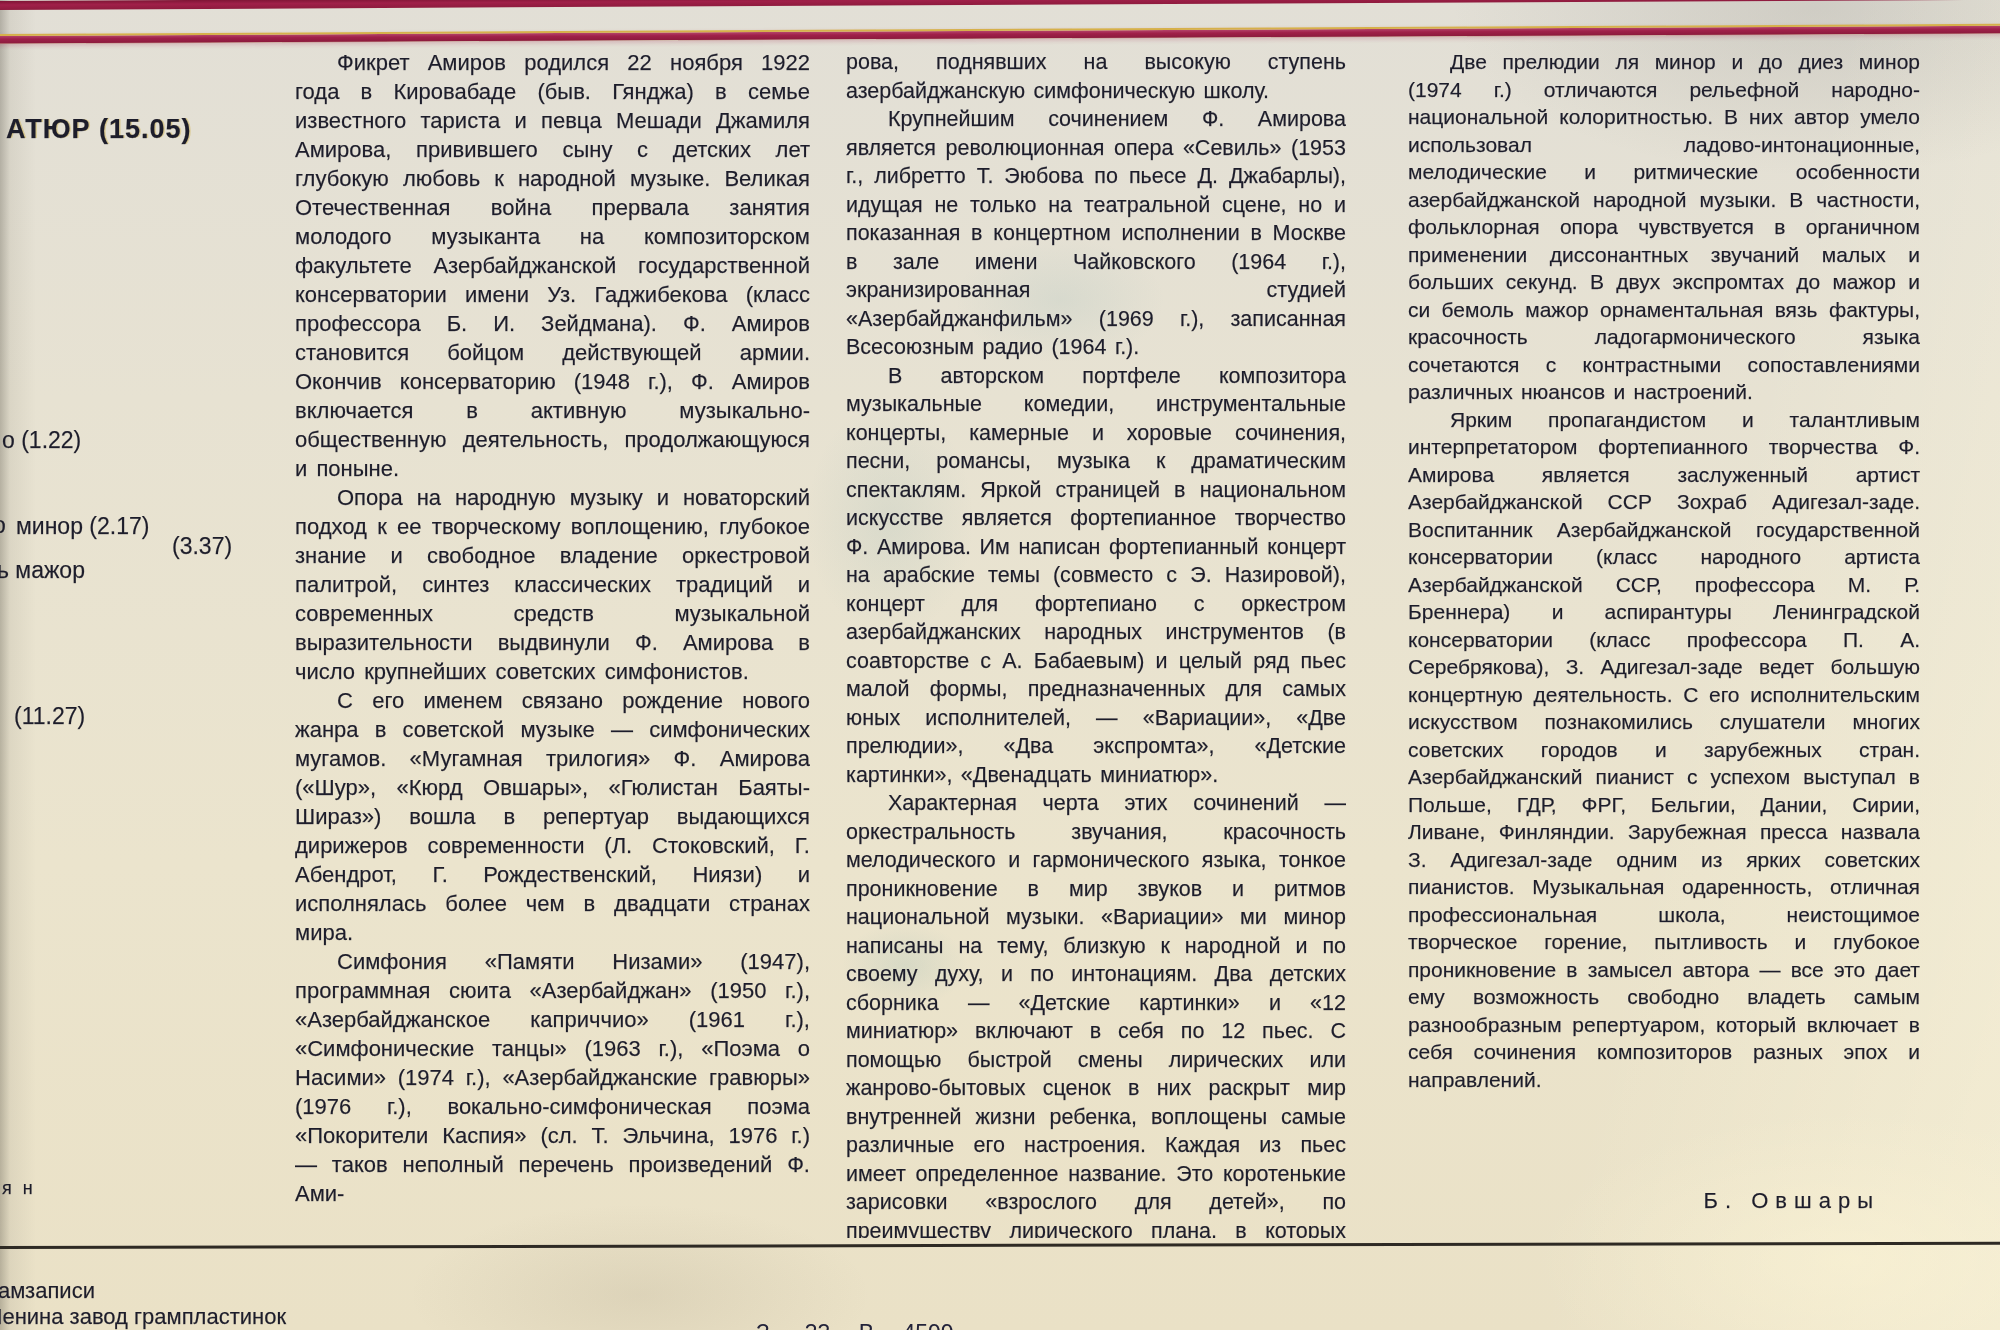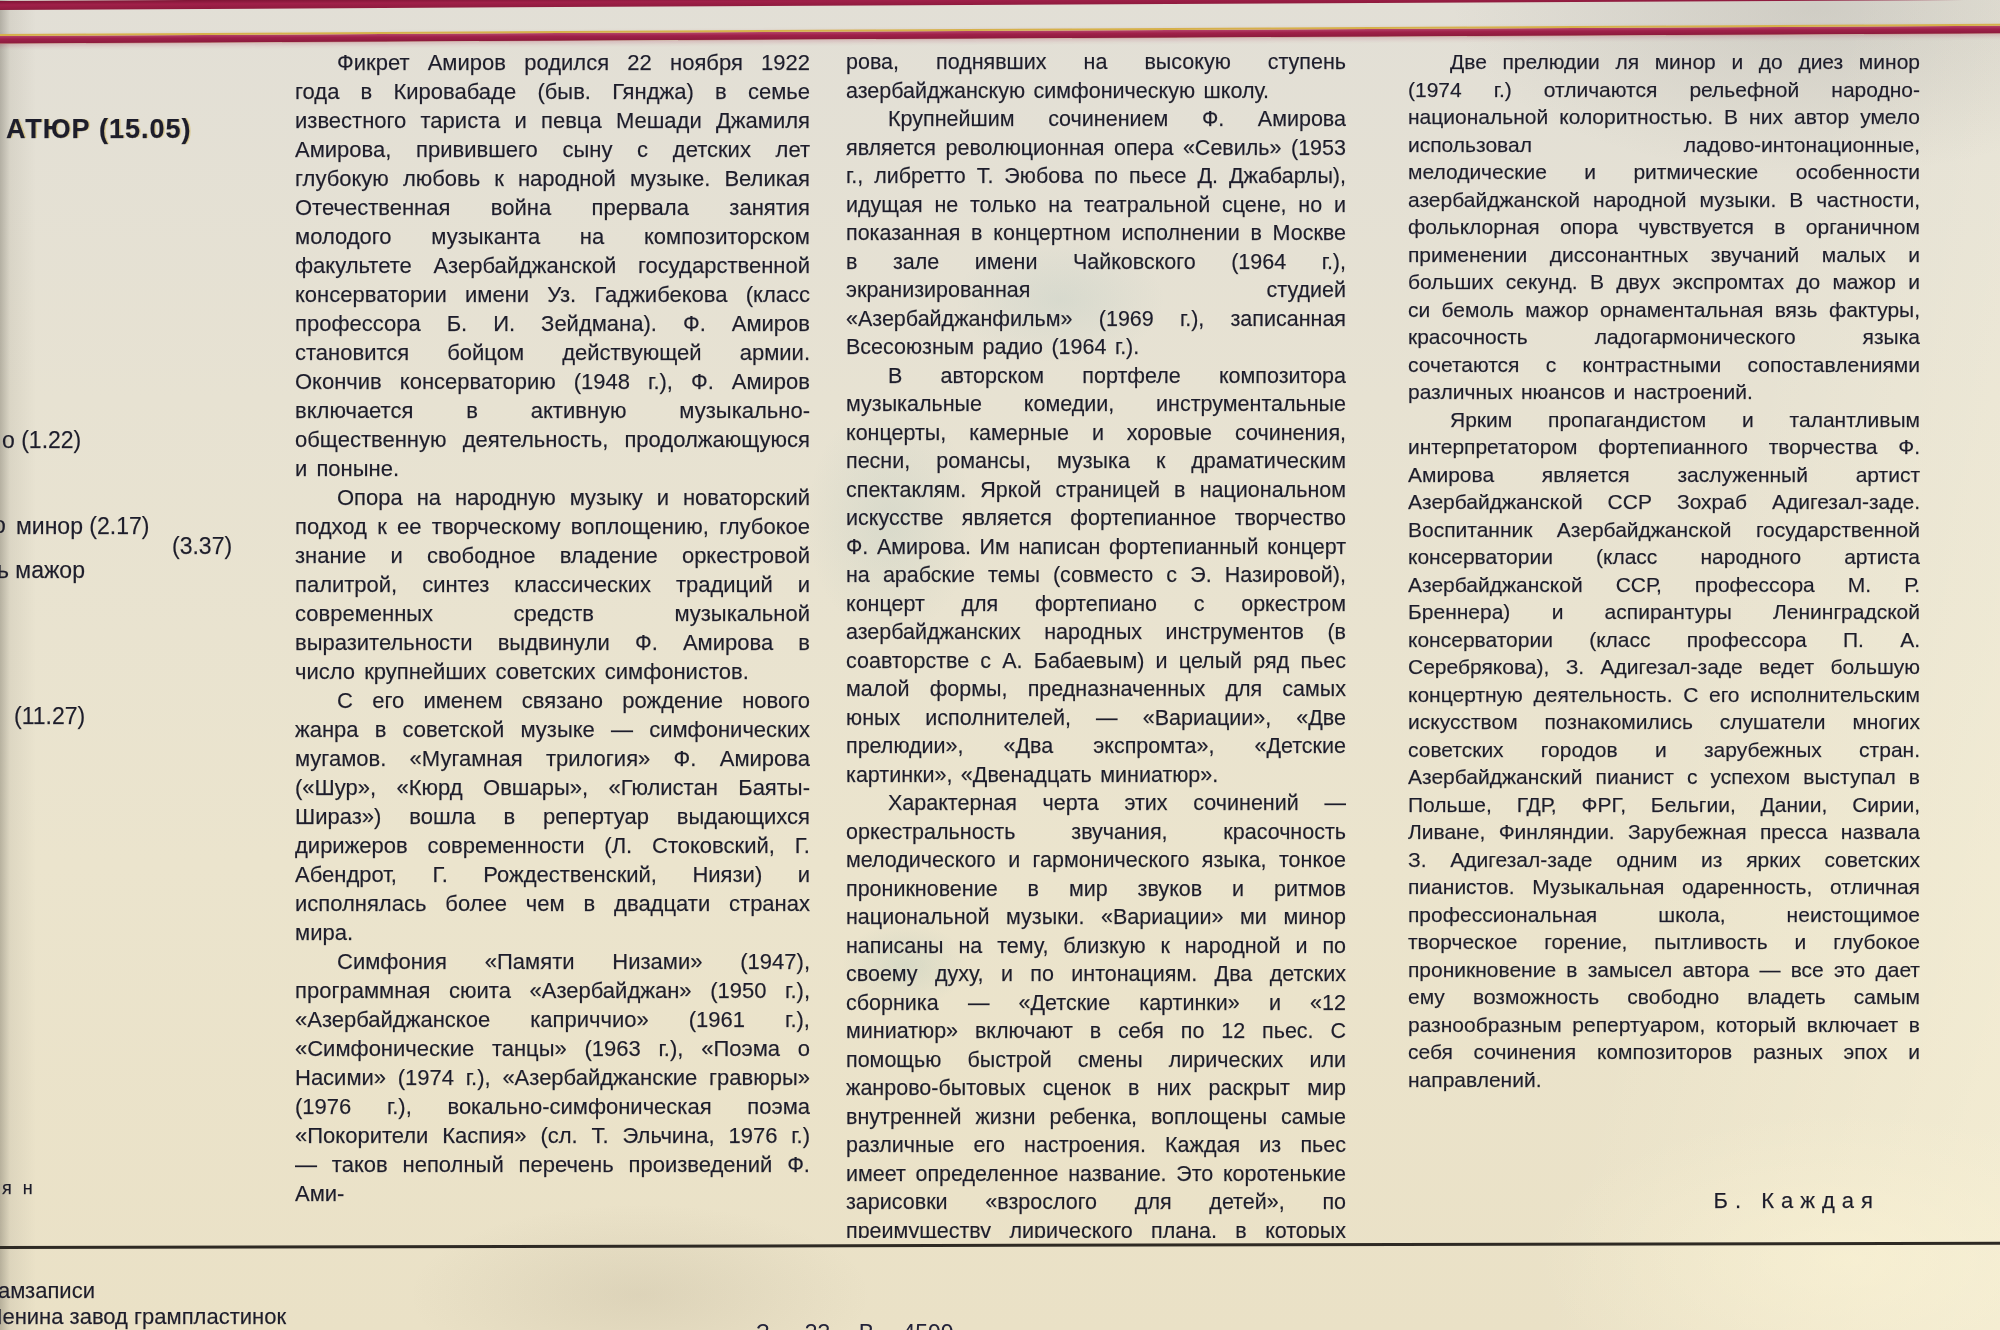--- a/index.html
+++ b/index.html
@@ -89,20 +89,20 @@
         <p class="para indent">В авторском портфеле композитора музыкальные комедии, инструментальные концерты, камерные и хоровые сочинения, песни, романсы, музыка к драматическим спектаклям. Яркой страницей в национальном искусстве является фортепианное творчество Ф. Амирова. Им написан фортепианный концерт на арабские темы (совместо с Э. Назировой), концерт для фортепиано с оркестром азербайджанских народных инструментов (в соавторстве с А. Бабаевым) и целый ряд пьес малой формы, предназначенных для самых юных исполнителей, — «Вариации», «Две прелюдии», «Два экспромта», «Детские картинки», «Двенадцать миниатюр».</p>
         <p class="para indent">Характерная черта этих сочинений — оркестральность звучания, красочность мелодического и гармонического языка, тонкое проникновение в мир звуков и ритмов национальной музыки. «Вариации» ми минор написаны на тему, близкую к народной и по своему духу, и по интонациям. Два детских сборника — «Детские картинки» и «12 миниатюр» включают в себя по 12 пьес. С помощью быстрой смены лирических или жанрово-бытовых сценок в них раскрыт мир внутренней жизни ребенка, воплощены самые различные его настроения. Каждая из пьес имеет определенное название. Это коротенькие зарисовки «взрослого для детей», по преимуществу лирического плана, в которых последовательно противопоставлены различные эмоциональные состояния — лирическая взволнованность,</p>
       </section>
     <section class="col col-3">
 
         <p class="para indent">Две прелюдии ля минор и до диез минор (1974 г.) отличаются рельефной народно-национальной колоритностью. В них автор умело использовал ладово-интонационные, мелодические и ритмические особенности азербайджанской народной музыки. В частности, фольклорная опора чувствуется в органичном применении диссонантных звучаний малых и больших секунд. В двух экспромтах до мажор и си бемоль мажор орнаментальная вязь фактуры, красочность ладогармонического языка сочетаются с контрастными сопоставлениями различных нюансов и настроений.</p>
         <p class="para indent">Ярким пропагандистом и талантливым интерпретатором фортепианного творчества Ф. Амирова является заслуженный артист Азербайджанской ССР Зохраб Адигезал-заде. Воспитанник Азербайджанской государственной консерватории (класс народного артиста Азербайджанской ССР, профессора М. Р. Бреннера) и аспирантуры Ленинградской консерватории (класс профессора П. А. Серебрякова), З. Адигезал-заде ведет большую концертную деятельность. С его исполнительским искусством познакомились слушатели многих советских городов и зарубежных стран. Азербайджанский пианист с успехом выступал в Польше, ГДР, ФРГ, Бельгии, Дании, Сирии, Ливане, Финляндии. Зарубежная пресса назвала З. Адигезал-заде одним из ярких советских пианистов. Музыкальная одаренность, отличная профессиональная школа, неистощимое творческое горение, пытливость и глубокое проникновение в замысел автора — все это дает ему возможность свободно владеть самым разнообразным репертуаром, который включает в себя сочинения композиторов разных эпох и направлений.</p>
       </section>
   </main>
 
-  <div class="signature">Б. Каждая</div>
+  <div class="signature">Б. Овшары</div>
 
   <div class="bottom-rule"></div>
   <div class="imprint imprint-1">амзаписи</div>
   <div class="imprint imprint-2">Ленина завод грампластинок</div>
   <div class="print-code">З. 33 В 4599</div>
 
 </div>
 
 </body></html>

